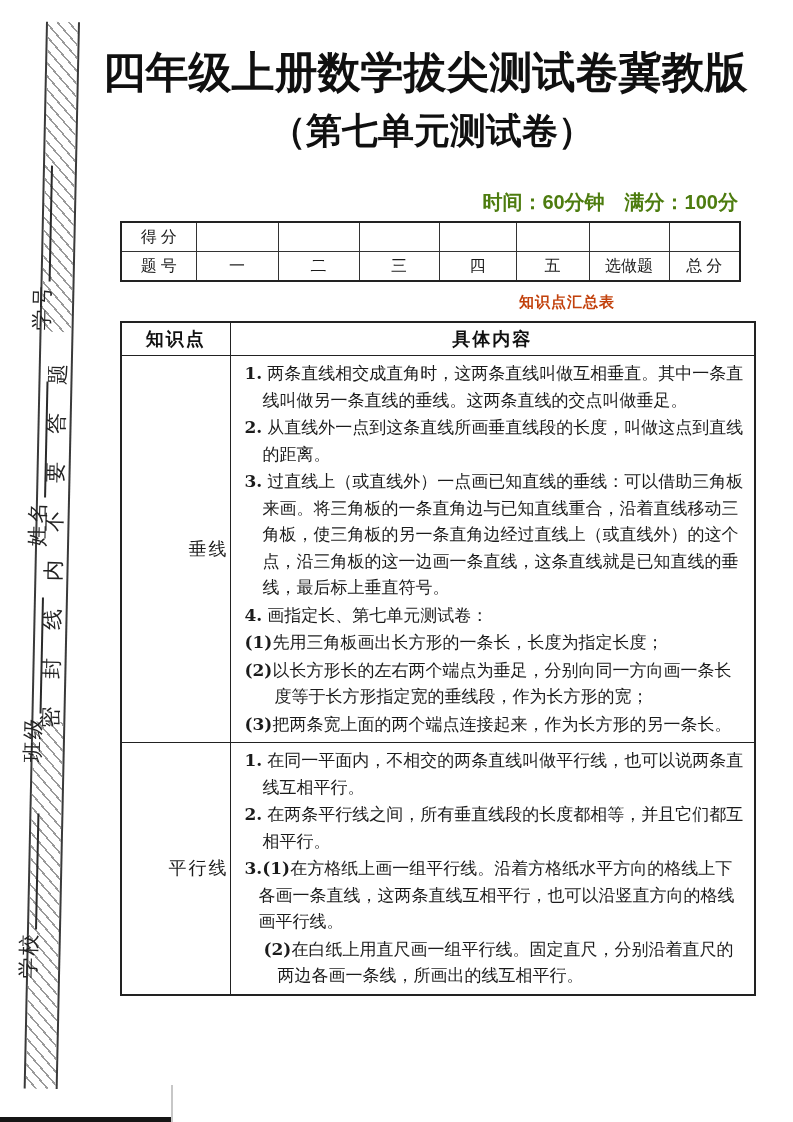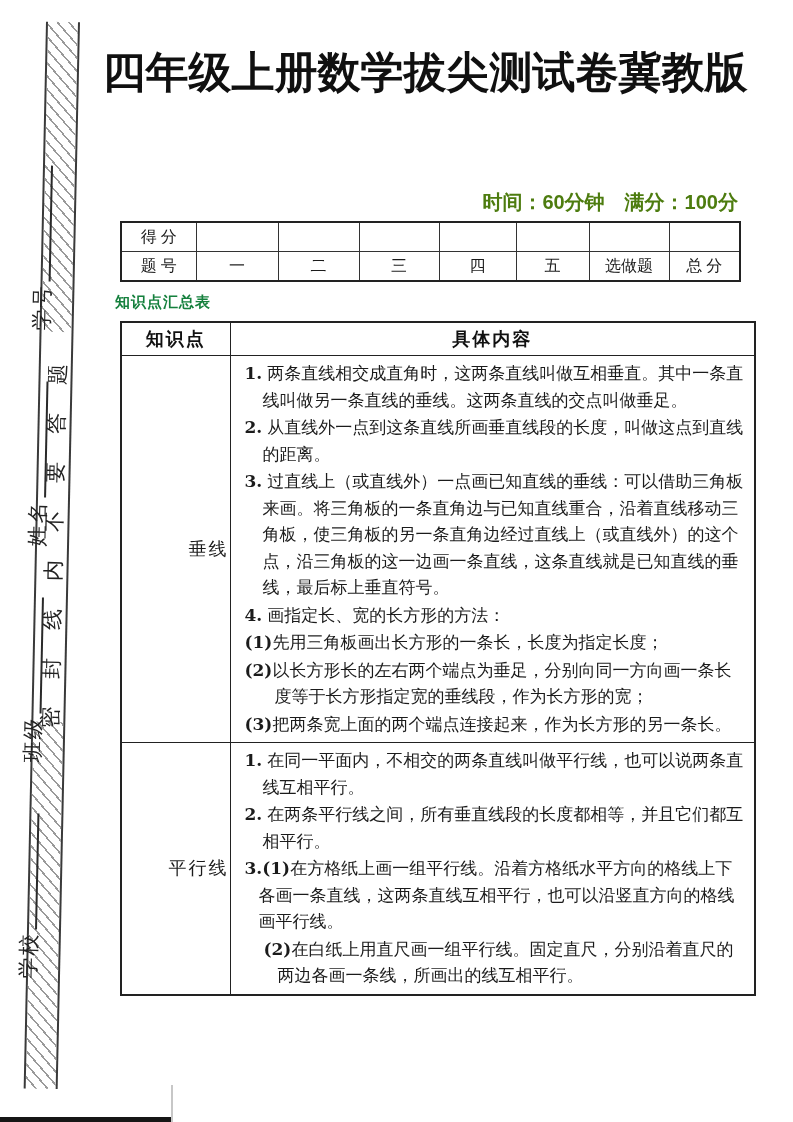--- a/index.html
+++ b/index.html
@@ -38,22 +38,22 @@
   .time-line{position:absolute;left:120px;top:189px;width:618px;text-align:right;
         font-family:"Liberation Sans",sans-serif;font-weight:bold;font-size:20px;color:#4d7c0f;}
 
   
   table{border-collapse:collapse;table-layout:fixed;}
   .stable{position:absolute;left:120px;top:221px;width:619px;border:2px solid #222;}
   .stable td{border:1px solid #333;height:28px;text-align:center;
         font-size:16px;padding:0;color:#1b1b1b;}
 
   
-  .kheading{position:absolute;left:115px;top:293px;width:500px;text-align:left;
-        font-weight:bold;font-size:15px;letter-spacing:1px;color:#15803d;}
+  .kheading{position:absolute;left:115px;top:293px;width:500px;text-align:right;
+        font-weight:bold;font-size:15px;letter-spacing:1px;color:#c2410c;}
   .ktable{position:absolute;left:120px;top:321px;width:636px;border:2px solid #222;}
   .ktable td{border:1px solid #222;}
   .ktable td.khead{height:30px;text-align:center;font-weight:bold;font-size:18px;
         letter-spacing:2px;color:#111;}
   .topic{width:109px;text-align:right;vertical-align:middle;font-size:18px;
         letter-spacing:2px;color:#1b1b1b;}
   .content{padding:4px 10px 4px 14px;vertical-align:top;font-size:17px;
         line-height:26.5px;color:#1b1b1b;}
   .item{padding-left:18px;text-indent:-18px;}
   .item.sub{padding-left:30px;text-indent:-30px;}
@@ -74,20 +74,21 @@
   </div>
 
   <div class="vlabels">
     <span class="vlabel">学校</span><span class="vline"></span><span class="vlabel">班级</span><span class="vline"></span><span class="vlabel">姓名</span><span class="vline"></span><span class="vlabel">学号</span><span class="vline last"></span>
   </div>
 
   <div class="artifact-bar"></div>
   <div class="artifact-edge"></div>
 
   <div class="title">四年级上册数学拔尖测试卷冀教版</div>
+  <div class="subtitle">（第七单元测试卷）</div>
   <div class="time-line">时间：60分钟　满分：100分</div>
 
   <table class="stable">
     <colgroup>
       <col style="width:75px">
         <col style="width:82px">
         <col style="width:81px">
         <col style="width:80px">
       <col style="width:77px">
         <col style="width:73px">
@@ -129,21 +130,21 @@
         <tr>
       <td class="khead">知识点</td>
       <td class="khead">具体内容</td>
     </tr>
     <tr>
       <td class="topic">垂线</td>
       <td class="content">
         <div class="item"><b class="mk">1.</b><span>两条直线相交成直角时，这两条直线叫做互相垂直。其中一条直线叫做另一条直线的垂线。这两条直线的交点叫做垂足。</span></div>
         <div class="item"><b class="mk">2.</b><span>从直线外一点到这条直线所画垂直线段的长度，叫做这点到直线的距离。</span></div>
         <div class="item"><b class="mk">3.</b><span>过直线上（或直线外）一点画已知直线的垂线：可以借助三角板来画。将三角板的一条直角边与已知直线重合，沿着直线移动三角板，使三角板的另一条直角边经过直线上（或直线外）的这个点，沿三角板的这一边画一条直线，这条直线就是已知直线的垂线，最后标上垂直符号。</span></div>
-        <div class="item"><b class="mk">4.</b><span>画指定长、宽的长方形的方法：</span></div>
+        <div class="item"><b class="mk">4.</b><span>画指定长、第七单元测试卷：</span></div>
         <div class="item sub"><b class="mk">(1)</b><span>先用三角板画出长方形的一条长，长度为指定长度；</span></div>
         <div class="item sub"><b class="mk">(2)</b><span>以长方形长的左右两个端点为垂足，分别向同一方向画一条长度等于长方形指定宽的垂线段，作为长方形的宽；</span></div>
         <div class="item sub"><b class="mk">(3)</b><span>把两条宽上面的两个端点连接起来，作为长方形的另一条长。</span></div>
       </td>
     </tr>
     <tr>
       <td class="topic">平行线</td>
       <td class="content">
         <div class="item"><b class="mk">1.</b><span>在同一平面内，不相交的两条直线叫做平行线，也可以说两条直线互相平行。</span></div>
         <div class="item"><b class="mk">2.</b><span>在两条平行线之间，所有垂直线段的长度都相等，并且它们都互相平行。</span></div>

